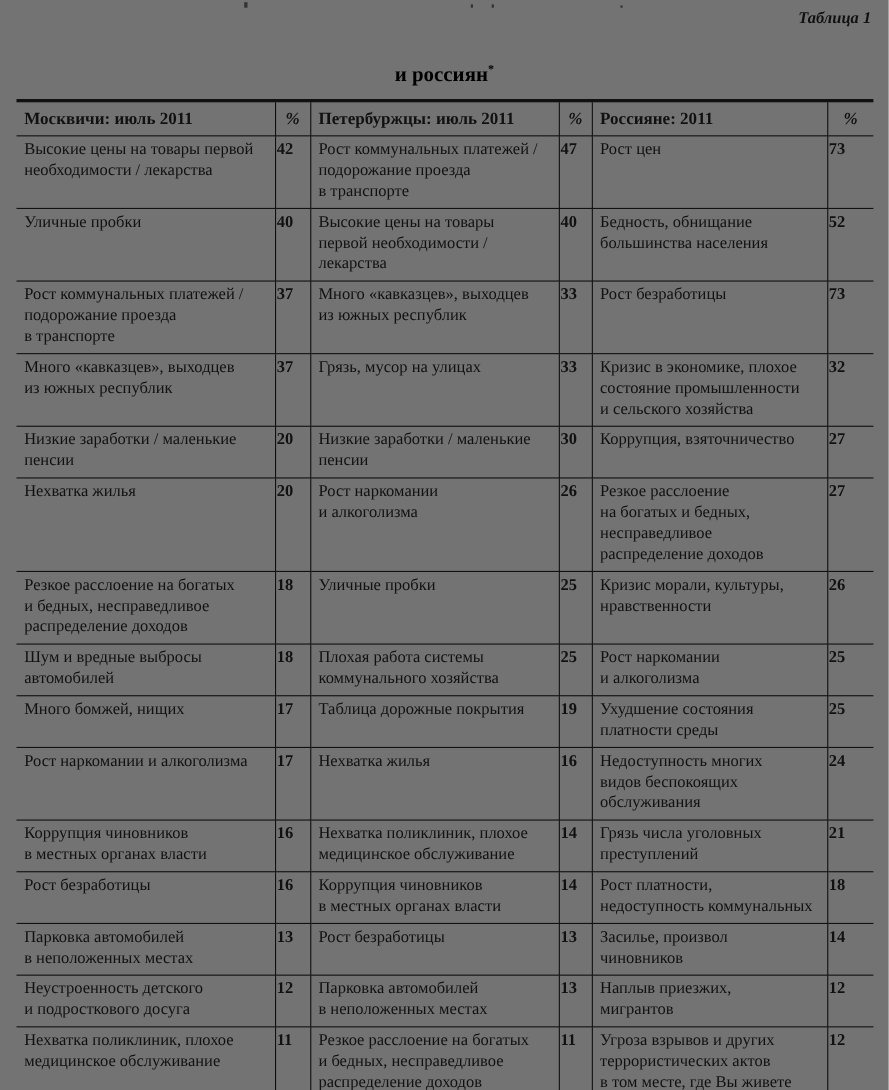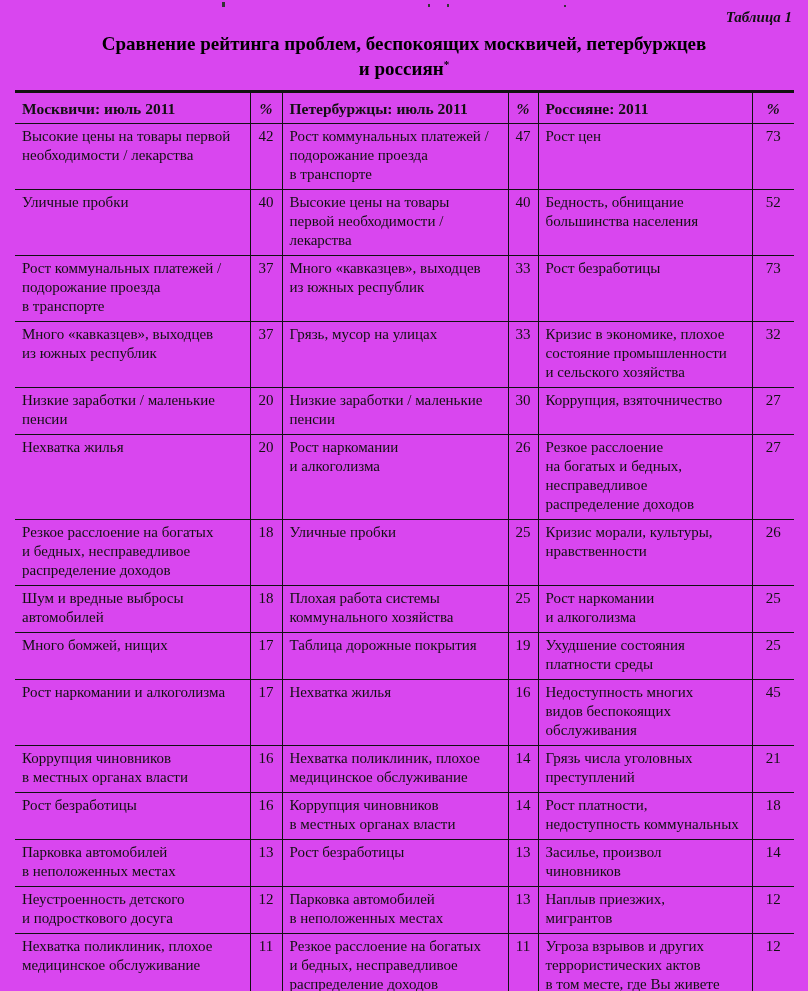--- a/index.html
+++ b/index.html
@@ -1,17 +1,17 @@
 <!DOCTYPE html>
 <html lang="ru"><head>
 <meta charset="utf-8">
 <style>
   html,body{margin:0;padding:0;background:#fff;}
   .page{
-    width:808px;height:991px;background:#d946ef;color:#111;
+    width:808px;height:991px;background:#737373;color:#111;
     font-family:"Liberation Serif","DejaVu Serif",serif;
     position:relative;box-sizing:border-box;overflow:hidden;
   }
   
   .top-remnant{position:relative;height:8px;}
   .top-remnant .speck{position:absolute;background:#333;}
   .table-label{
     text-align:right;padding-right:16px;margin-top:1px;
     font-size:15px;font-weight:bold;font-style:italic;
   }
@@ -36,37 +36,37 @@
     border-bottom:1.8px solid #111;
     font-size:15.5px;font-weight:bold;text-align:left;
     padding:6px 6px 5px 7px;line-height:19px;
   }
   table.cmp thead th.pct{text-align:center;font-style:italic;padding:6px 1px 5px;}
   table.cmp td{
     font-size:15px;line-height:19px;
     padding:3px 6px 5px 7px;
     white-space:pre-line;
   }
-  table.cmp td.pct{text-align:center;padding:3px 1px 5px;white-space:normal;}
+  table.cmp td.pct{text-align:left;padding:3px 1px 5px;white-space:normal;font-weight:bold;}
 </style>
 </head>
 <body>
 
 <div class="page">
 
   <div class="top-remnant">
     <span class="speck" style="left:222px;top:2px;width:3px;height:5px;"></span>
     <span class="speck" style="left:428px;top:4px;width:2px;height:3px;"></span>
     <span class="speck" style="left:447px;top:4px;width:2px;height:3px;"></span>
     <span class="speck" style="left:564px;top:5px;width:2px;height:2px;"></span>
   </div>
 
   <div class="table-label">Таблица 1</div>
 
-  <h1 class="title"><span>Сравнение рейтинга проблем, беспокоящих москвичей, петербуржцев</span><br><span>и россиян</span><sup>*</sup></h1>
+  <h1 class="title"><br><span>и россиян</span><sup>*</sup></h1>
 
   <table class="cmp">
     <colgroup>
       <col style="width:235px">
         <col style="width:32px">
       <col style="width:226px">
         <col style="width:30px">
       <col style="width:214px">
         <col style="width:42px">
     </colgroup>
@@ -188,21 +188,21 @@
     </tr>
 
     <tr>
       <td>Рост наркомании и алкоголизма</td>
       <td class="pct">17</td>
       <td>Нехватка жилья</td>
       <td class="pct">16</td>
       <td>Недоступность многих
 видов беспокоящих
 обслуживания</td>
-      <td class="pct">45</td>
+      <td class="pct">24</td>
     </tr>
 
     <tr>
       <td>Коррупция чиновников
 в местных органах власти</td>
       <td class="pct">16</td>
       <td>Нехватка поликлиник, плохое
 медицинское обслуживание</td>
       <td class="pct">14</td>
       <td>Грязь числа уголовных

